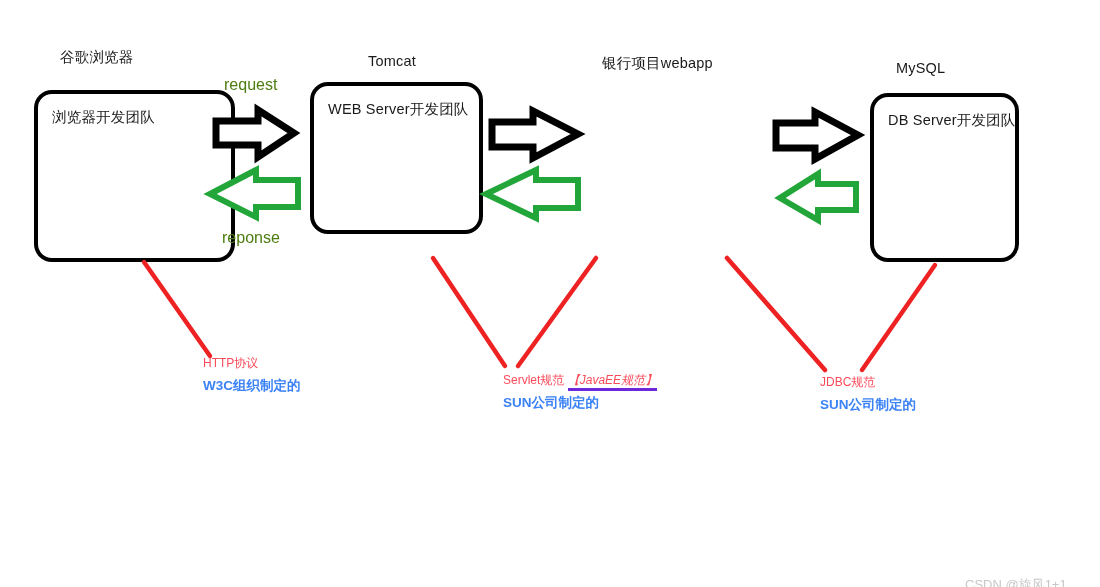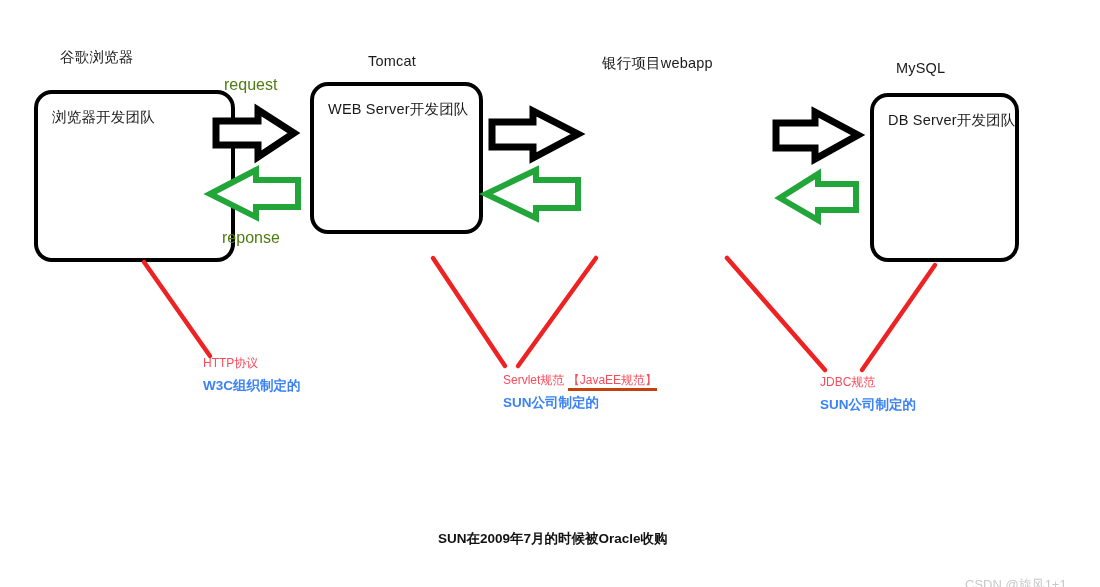--- a/index.html
+++ b/index.html
@@ -48,22 +48,23 @@
 
   
   .anno{position:absolute;white-space:nowrap;}
   .anno .spec{
     font-size:12px;
     color:#fa4b5a;
     display:block;
     line-height:1.05;
   }
   .anno .spec .boxed{
-    border-bottom:3px solid #c2410c;
+    border-bottom:3px solid #6d28d9;
     padding-bottom:1px;
+    font-style:italic;
   }
   .anno .maker{
     font-size:13.5px;
     font-weight:bold;
     color:#3b82f6;
     display:block;
     margin-top:9px;
     line-height:1.05;
   }
 
@@ -134,17 +135,16 @@
   <div class="anno" style="left:503px; top:374px;">
     <span class="spec"><span>Servlet规范</span> <span class="boxed">【JavaEE规范】</span></span>
     <span class="maker">SUN公司制定的</span>
   </div>
 
   <div class="anno" style="left:820px; top:376px;">
     <span class="spec"><span>JDBC规范</span></span>
     <span class="maker">SUN公司制定的</span>
   </div>
 
-  <div class="footnote" style="left:438px; top:530px;">SUN在2009年7月的时候被Oracle收购</div>
 
   <div class="watermark" style="left:965px; top:562px;">CSDN @旋风1+1</div>
 
 </div>
 
 </body></html>

